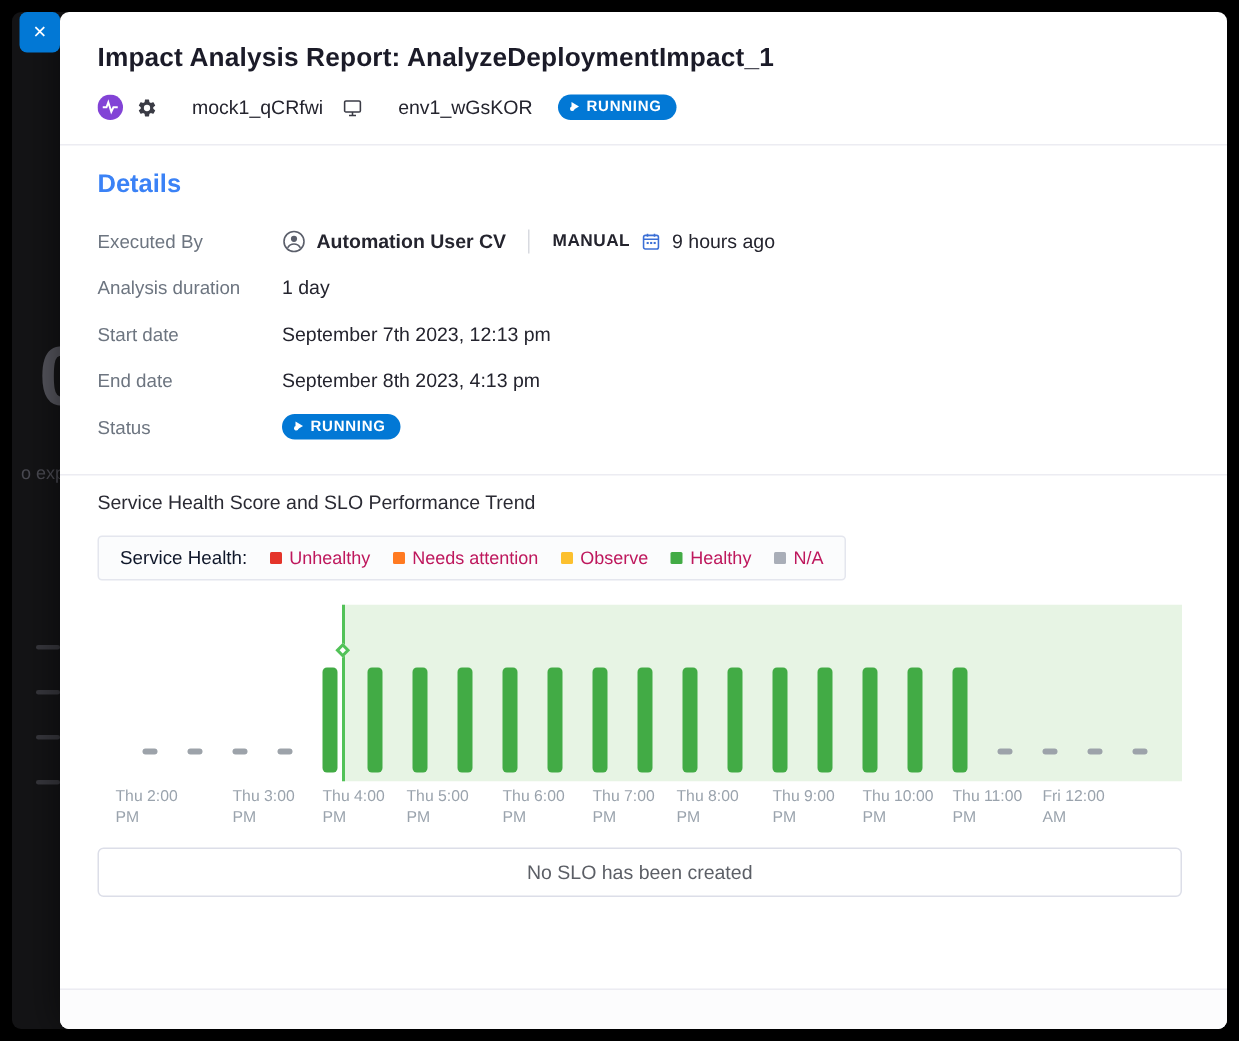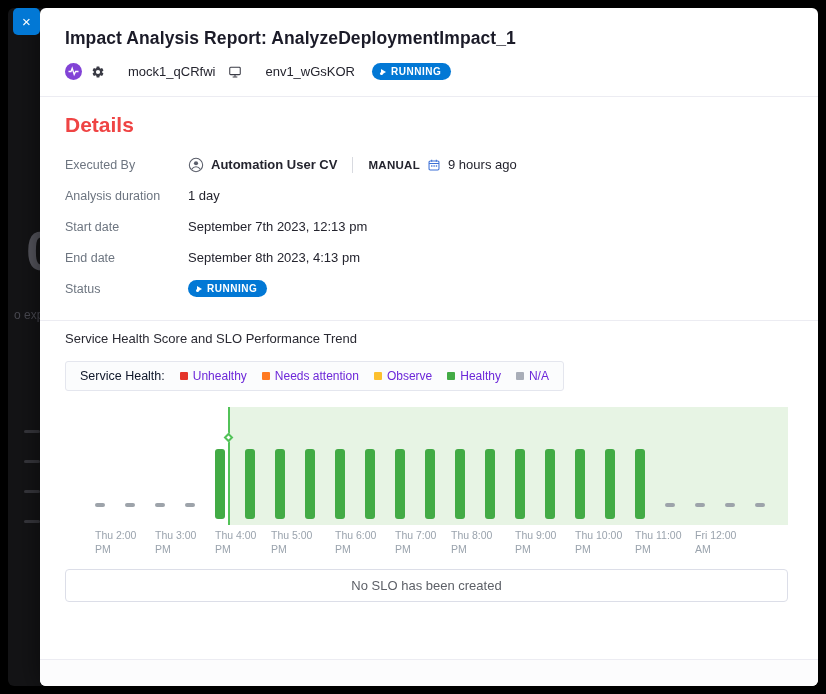--- a/index.html
+++ b/index.html
@@ -25,34 +25,34 @@
   .meta-item + .meta-item { margin-left:4px; }
 
   .badge { display:inline-flex; align-items:flex-end; gap:5px; background:#0278d5; color:#fff; font-size:10px;
            font-weight:700; letter-spacing:.5px; padding:3px 10px 3px 8px; border-radius:10px; margin-left:8px; }
   .badge .dot { width:3px; height:3px; border-radius:50%; background:#fff; display:inline-block; }
   .badge .tri { width:0; height:0; border-top:3px solid transparent; border-bottom:3px solid transparent;
                 border-left:5px solid #fff; display:inline-block; margin-left:-2px; }
 
   .divider { border:none; border-top:1px solid #ececf2; margin:16px -30px 0 -25px; }
 
-  h2.details-h { font-size:21px; font-weight:700; color:#ef4444; margin:16px 0 12px; }
+  h2.details-h { font-size:17px; font-weight:700; color:#3b82f6; margin:16px 0 12px; }
   .detail-row { display:flex; align-items:center; min-height:31px; }
   .detail-label { width:123px; flex:none; color:#6d7580; font-size:12.5px; }
   .detail-value { color:#24242e; font-size:13px; display:flex; align-items:center; gap:7px; }
   .vdiv { width:1px; height:16px; background:#d8dae0; margin:0 8px; }
   .manual { font-size:11.5px; font-weight:700; letter-spacing:.3px; color:#24242e; }
 
   h3.dh-h { font-size:14.5px; font-weight:700; color:#1b1b28; margin-top:18px; }
   .dh-sub { font-size:13px; color:#2a2a33; margin-top:10px; }
 
   .legend-box { margin-top:15px; display:inline-flex; align-items:center; gap:15px; border:1px solid #e4e6ee;
                 background:#fbfcfd; padding:7px 14px; border-radius:3px; }
   .legend-label { font-size:12.5px; font-weight:400; color:#0f172a; }
-  .legend-item { font-size:12px; color:#6d28d9; display:inline-flex; align-items:center; gap:5px; }
+  .legend-item { font-size:12px; color:#be185d; display:inline-flex; align-items:center; gap:5px; }
   .swatch { width:8px; height:8px; border-radius:1px; display:inline-block; }
 
   .chart-wrap { margin-top:16px; position:relative; }
   .plot { position:relative; height:118px; overflow:hidden; }
   .region { position:absolute; top:0; bottom:0; right:0; background:#e7f4e4; }
   .bar { position:absolute; border-radius:3px; width:10px; }
   .bar-healthy { height:70px; bottom:6px; }
   .bar-na { height:4px; bottom:18px; border-radius:2px; }
   .marker-line { position:absolute; top:0; bottom:0; width:2px; background:#52c258; }
   .marker-diamond { position:absolute; width:7px; height:7px; background:#fff; border:2px solid #42ab45;
@@ -220,21 +220,21 @@
             <div class="bar bar-healthy" title="Thu 9:30 PM" style="left: 480px; background: rgb(66, 171, 69);"></div>
             <div class="bar bar-healthy" title="Thu 10:00 PM" style="left: 510px; background: rgb(66, 171, 69);"></div>
             <div class="bar bar-healthy" title="Thu 10:30 PM" style="left: 540px; background: rgb(66, 171, 69);"></div>
             <div class="bar bar-healthy" title="Thu 11:00 PM" style="left: 570px; background: rgb(66, 171, 69);"></div>
             <div class="bar bar-na" title="Thu 11:30 PM" style="left: 600px; background: rgb(157, 163, 170);"></div>
             <div class="bar bar-na" title="Fri 12:00 AM" style="left: 630px; background: rgb(157, 163, 170);"></div>
             <div class="bar bar-na" title="Fri 12:30 AM" style="left: 660px; background: rgb(157, 163, 170);"></div>
             <div class="bar bar-na" title="Fri 1:00 AM" style="left: 690px; background: rgb(157, 163, 170);"></div>
           </div>
         <div class="x-axis">
-            <div class="xlab" style="left: 30px;">Thu 2:00
+            <div class="xlab" style="left: 12px;">Thu 2:00
 PM</div>
             <div class="xlab" style="left: 90px;">Thu 3:00
 PM</div>
             <div class="xlab" style="left: 150px;">Thu 4:00
 PM</div>
             <div class="xlab" style="left: 206px;">Thu 5:00
 PM</div>
             <div class="xlab" style="left: 270px;">Thu 6:00
 PM</div>
             <div class="xlab" style="left: 330px;">Thu 7:00

